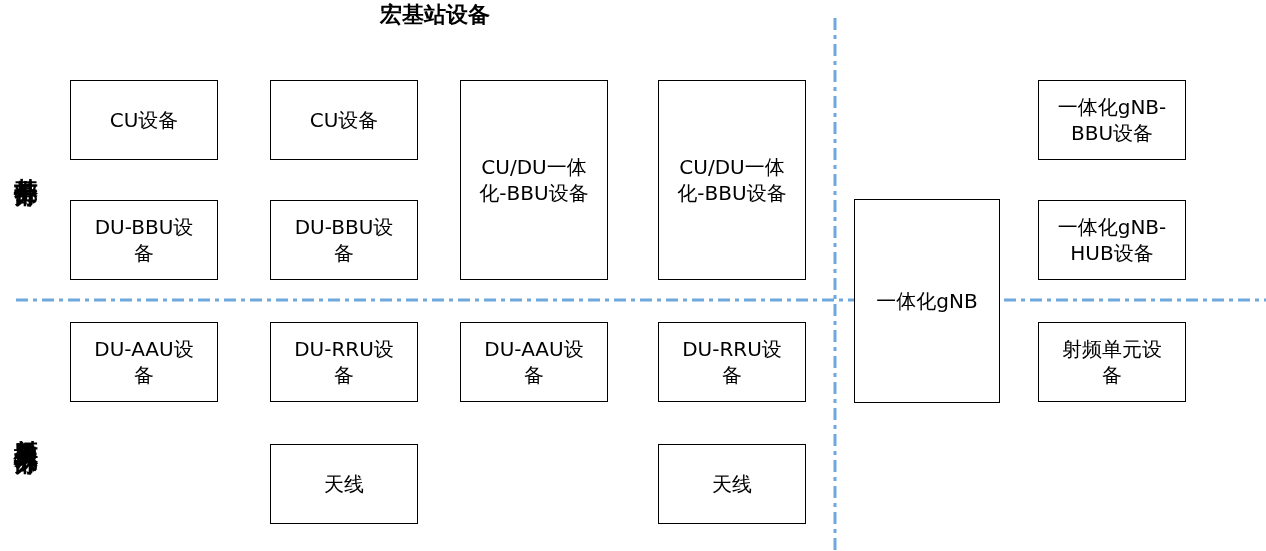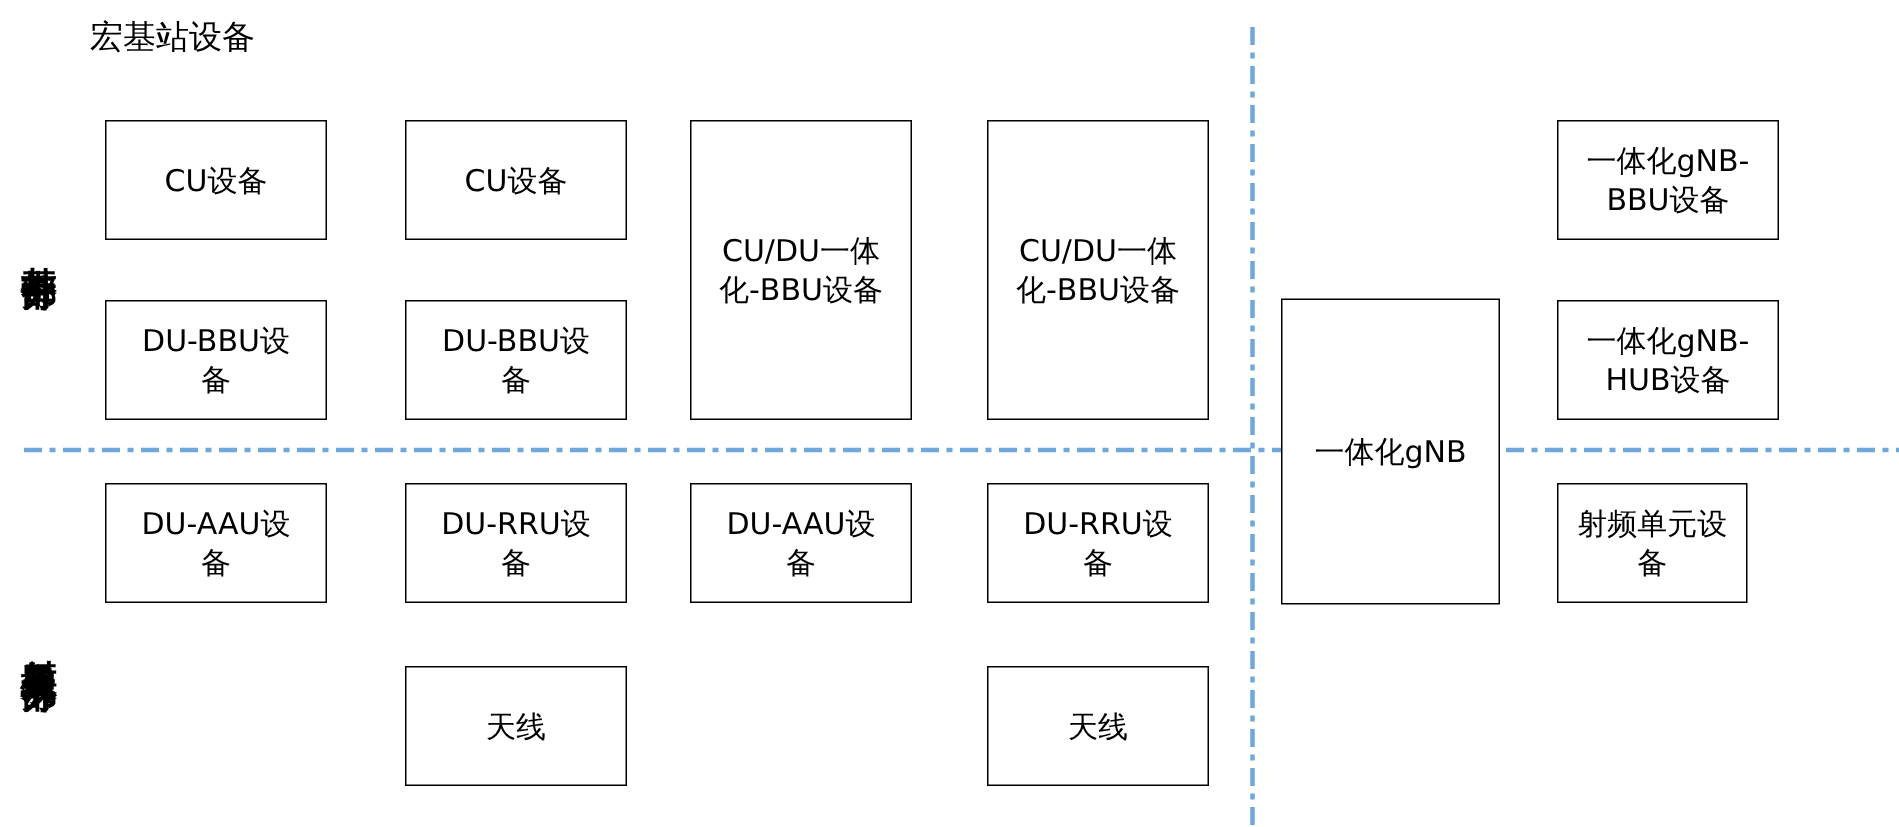--- a/index.html
+++ b/index.html
@@ -13,23 +13,24 @@
     overflow: hidden;
   }
   .lines-layer {
     position: absolute;
     left: 0; top: 0;
     width: 1266px; height: 551px;
     z-index: 1;
   }
   .section-title {
     position: absolute;
-    top: 10px;
+    top: 0;
     font-size: 22px;
-    font-weight: normal;
+    font-weight: bold;
+    text-align: center;
     z-index: 3;
   }
   .title-macro { left: 60px; width: 750px; }
   .title-micro { left: 835px; width: 431px; }
   .vlabel {
     position: absolute;
     left: 10px;
     writing-mode: vertical-rl;
     text-orientation: upright;
     font-size: 24px;
@@ -66,21 +67,21 @@
   .b6  { left: 70px;  top: 322px; width: 148px; height: 80px; }
   .b7  { left: 270px; top: 322px; width: 148px; height: 80px; }
   .b8  { left: 460px; top: 322px; width: 148px; height: 80px; }
   .b9  { left: 658px; top: 322px; width: 148px; height: 80px; }
   .b10 { left: 270px; top: 444px; width: 148px; height: 80px; }
   .b11 { left: 658px; top: 444px; width: 148px; height: 80px; }
   
   .b12 { left: 854px;  top: 199px; width: 146px; height: 204px; text-align: center; }
   .b13 { left: 1038px; top: 80px;  width: 148px; height: 80px; }
   .b14 { left: 1038px; top: 200px; width: 148px; height: 80px; }
-  .b15 { left: 1038px; top: 322px; width: 127px; height: 80px; }
+  .b15 { left: 1038px; top: 322px; width: 148px; height: 80px; }
 </style>
 </head>
 <body>
 
 <div class="canvas">
 
   <svg class="lines-layer" width="1266" height="551" viewBox="0 0 1266 551" xmlns="http://www.w3.org/2000/svg">
     <line x1="16" y1="300" x2="1266" y2="300" stroke="#6FA8DC" stroke-width="3" stroke-dasharray="12 5 4 5"></line>
     <line x1="835" y1="18" x2="835" y2="551" stroke="#6FA8DC" stroke-width="3" stroke-dasharray="12 5 4 5"></line>
   </svg>

